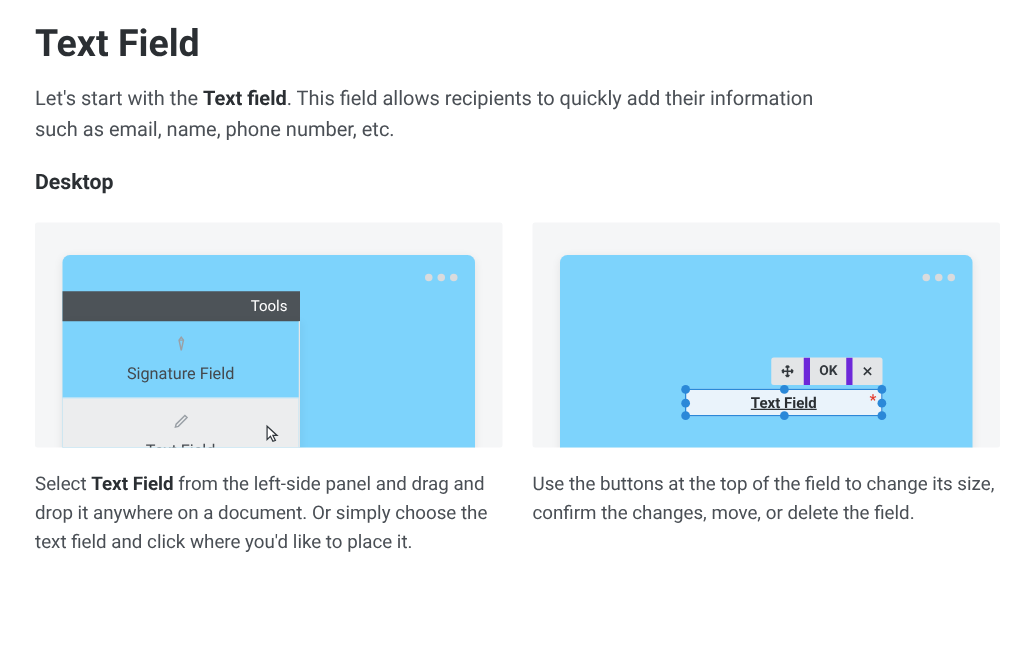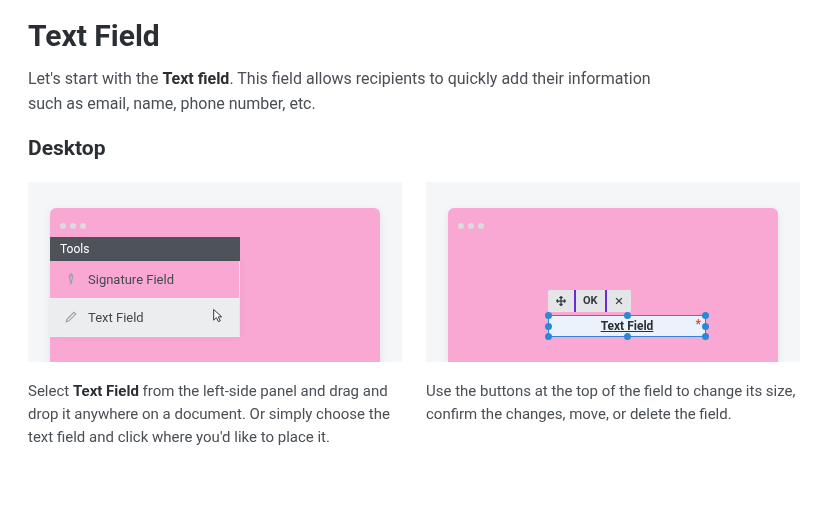--- a/index.html
+++ b/index.html
@@ -18,21 +18,21 @@
   }
   .intro {
     font-size: 16px;
     line-height: 1.55;
     color: #4a4f55;
     max-width: 640px;
     margin-bottom: 19px;
   }
   .intro strong { font-weight: 700; color: #2b2f33; }
   h3 {
-    font-size: 21px;
+    font-size: 17px;
     font-weight: 700;
     color: #2b2f33;
     margin-bottom: 22px;
     margin-top: 17px;
   }
   .cards {
     display: flex;
     gap: 24px;
   }
   .card {
@@ -41,25 +41,26 @@
   .illustration {
     background: #f5f6f7;
     height: 180px;
     border-radius: 2px;
     padding: 26px 22px 0 22px;
     overflow: hidden;
     position: relative;
     margin-bottom: 18px;
   }
   .window {
-    background: #f9a8d4;
+    background: #7dd3fc;
     border-radius: 6px 6px 0 0;
     box-shadow: 0 2px 8px rgba(0,0,0,0.08);
     height: 160px;
     position: relative;
+    text-align: right;
   }
   .window-dots {
     padding: 6px 10px 4px 10px;
   }
   .window-dots span {
     display: inline-block;
     width: 6px; height: 6px;
     border-radius: 50%;
     background: #d9dbdd;
     margin-right: 4px;
@@ -80,20 +81,21 @@
   }
   .tool-item {
     display: flex;
     align-items: center;
     gap: 10px;
     padding: 11px 14px;
     font-size: 13px;
     color: #44494e;
     border-bottom: 1px solid #eef0f1;
     position: relative;
+    flex-direction: column;
   }
   .tool-item.selected {
     background: #ecedee;
   }
   .tool-icon {
     width: 14px; height: 14px;
     color: #9aa0a6;
     flex-shrink: 0;
   }
   .cursor {
@@ -119,21 +121,21 @@
   }
   .field-toolbar .btn {
     display: flex;
     align-items: center;
     justify-content: center;
     height: 22px;
     padding: 0 7px;
     font-size: 11px;
     font-weight: 700;
     color: #33383d;
-    border-right: 2px solid #6d28d9;
+    border-right: 5px solid #6d28d9;
   }
   .field-toolbar .btn:last-child { border-right: none; }
   .field-box {
     position: relative;
     border: 1px solid #2b88d8;
     background: #eaf3fb;
     height: 22px;
     display: flex;
     align-items: center;
     justify-content: center;

